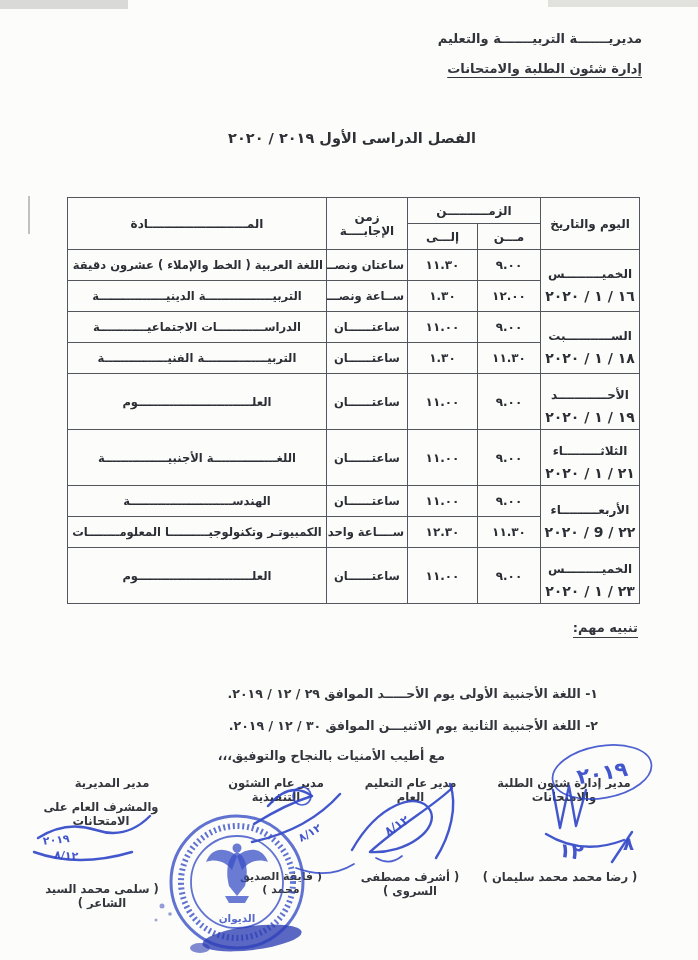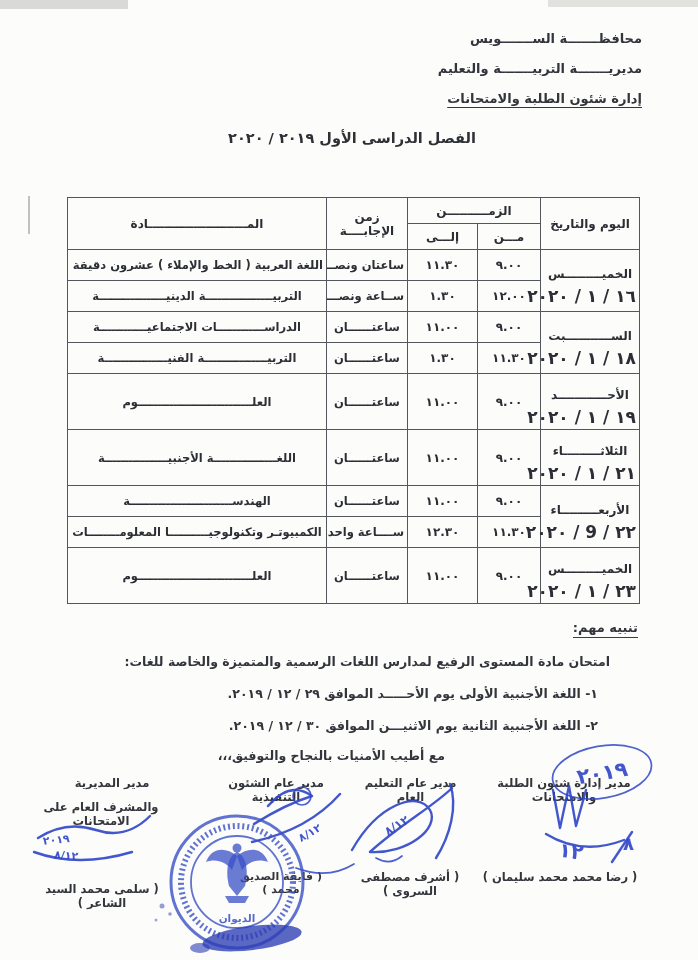--- a/index.html
+++ b/index.html
@@ -17,21 +17,21 @@
     position:absolute;top:197px;right:58px;width:572px;border-collapse:collapse;table-layout:fixed;
     text-align:center;font-size:12px;color:#2c2e35;
   }
   table.sched th,table.sched td{border:1.5px solid #54565d;padding:0 3px;font-weight:bold;}
   table.sched thead tr{height:26px;}
   table.sched tbody tr{height:31px;}
   table.sched tbody tr.single{height:56px;}
   td.subject{font-size:11.5px;white-space:nowrap;overflow:hidden;}
   td.duration{font-size:11.5px;white-space:nowrap;overflow:hidden;}
   .day-cell .day{font-size:12px;line-height:24px;margin-top:7px;}
-  .day-cell .date{font-size:17px;line-height:20px;white-space:nowrap;}
+  .day-cell .date{font-size:14px;line-height:20px;white-space:nowrap;}
   
   .notice-heading{position:absolute;top:620px;right:60px;font-size:13px;border-bottom:1.6px solid #3c3d42;padding-bottom:2px;margin-left:8px;}
   .notice-intro{position:absolute;top:654px;right:88px;font-size:12.5px;}
   .notice-item1{position:absolute;top:686px;right:100px;font-size:12.5px;}
   .notice-item2{position:absolute;top:718px;right:100px;font-size:12.5px;}
   .notice-closing{position:absolute;top:748px;right:253px;font-size:12.5px;}
   
   .sig-area{position:absolute;top:770px;left:0;right:0;height:190px;font-size:11.5px;}
   .sig-area div{position:absolute;text-align:center;}
   .sig-t1{top:6px;right:58px;width:152px;}
@@ -60,21 +60,20 @@
 </head>
 <body>
 
 <div class="page">
 
   <div class="artifact a1"></div>
   <div class="artifact a2"></div>
   <div class="artifact a3"></div>
 
   <header class="letterhead">
-    <div>محافظـــــــة الســـــــويس</div>
     <div>مديريـــــــة التربيـــــــة والتعليم</div>
     <div class="underlined">إدارة شئون الطلبة والامتحانات</div>
   </header>
 
   <div class="doc-title">
     <div>الفصل الدراسى الأول ٢٠١٩ / ٢٠٢٠</div>
   </div>
 
   <table class="sched">
     <colgroup>
@@ -172,21 +171,20 @@
           </td>
           <td>٩.٠٠</td>
           <td>١١.٠٠</td>
           <td class="duration">ساعتــــــان</td>
           <td class="subject">العلـــــــــــــــــــــــــــــوم</td>
         </tr>
       </tbody>
   </table>
 
   <div class="notice-heading">تنبيه مهم:</div>
-  <div class="notice-intro">امتحان مادة المستوى الرفيع لمدارس اللغات الرسمية والمتميزة والخاصة للغات:</div>
   <div class="notice-item1">١- اللغة الأجنبية الأولى يوم الأحـــــد الموافق ٢٩ / ١٢ / ٢٠١٩.</div>
   <div class="notice-item2">٢- اللغة الأجنبية الثانية يوم الاثنيـــن الموافق ٣٠ / ١٢ / ٢٠١٩.</div>
   <div class="notice-closing">مع أطيب الأمنيات بالنجاح والتوفيق،،،</div>
 
   <div class="sig-area">
     <div class="sig-t1">مدير إدارة شئون الطلبة والامتحانات</div>
     <div class="sig-t2">مدير عام التعليم العام</div>
     <div class="sig-t3">مدير عام الشئون التنفيذية</div>
     <div class="sig-t4a">مدير المديرية</div>
     <div class="sig-t4b">والمشرف العام على الامتحانات</div>

